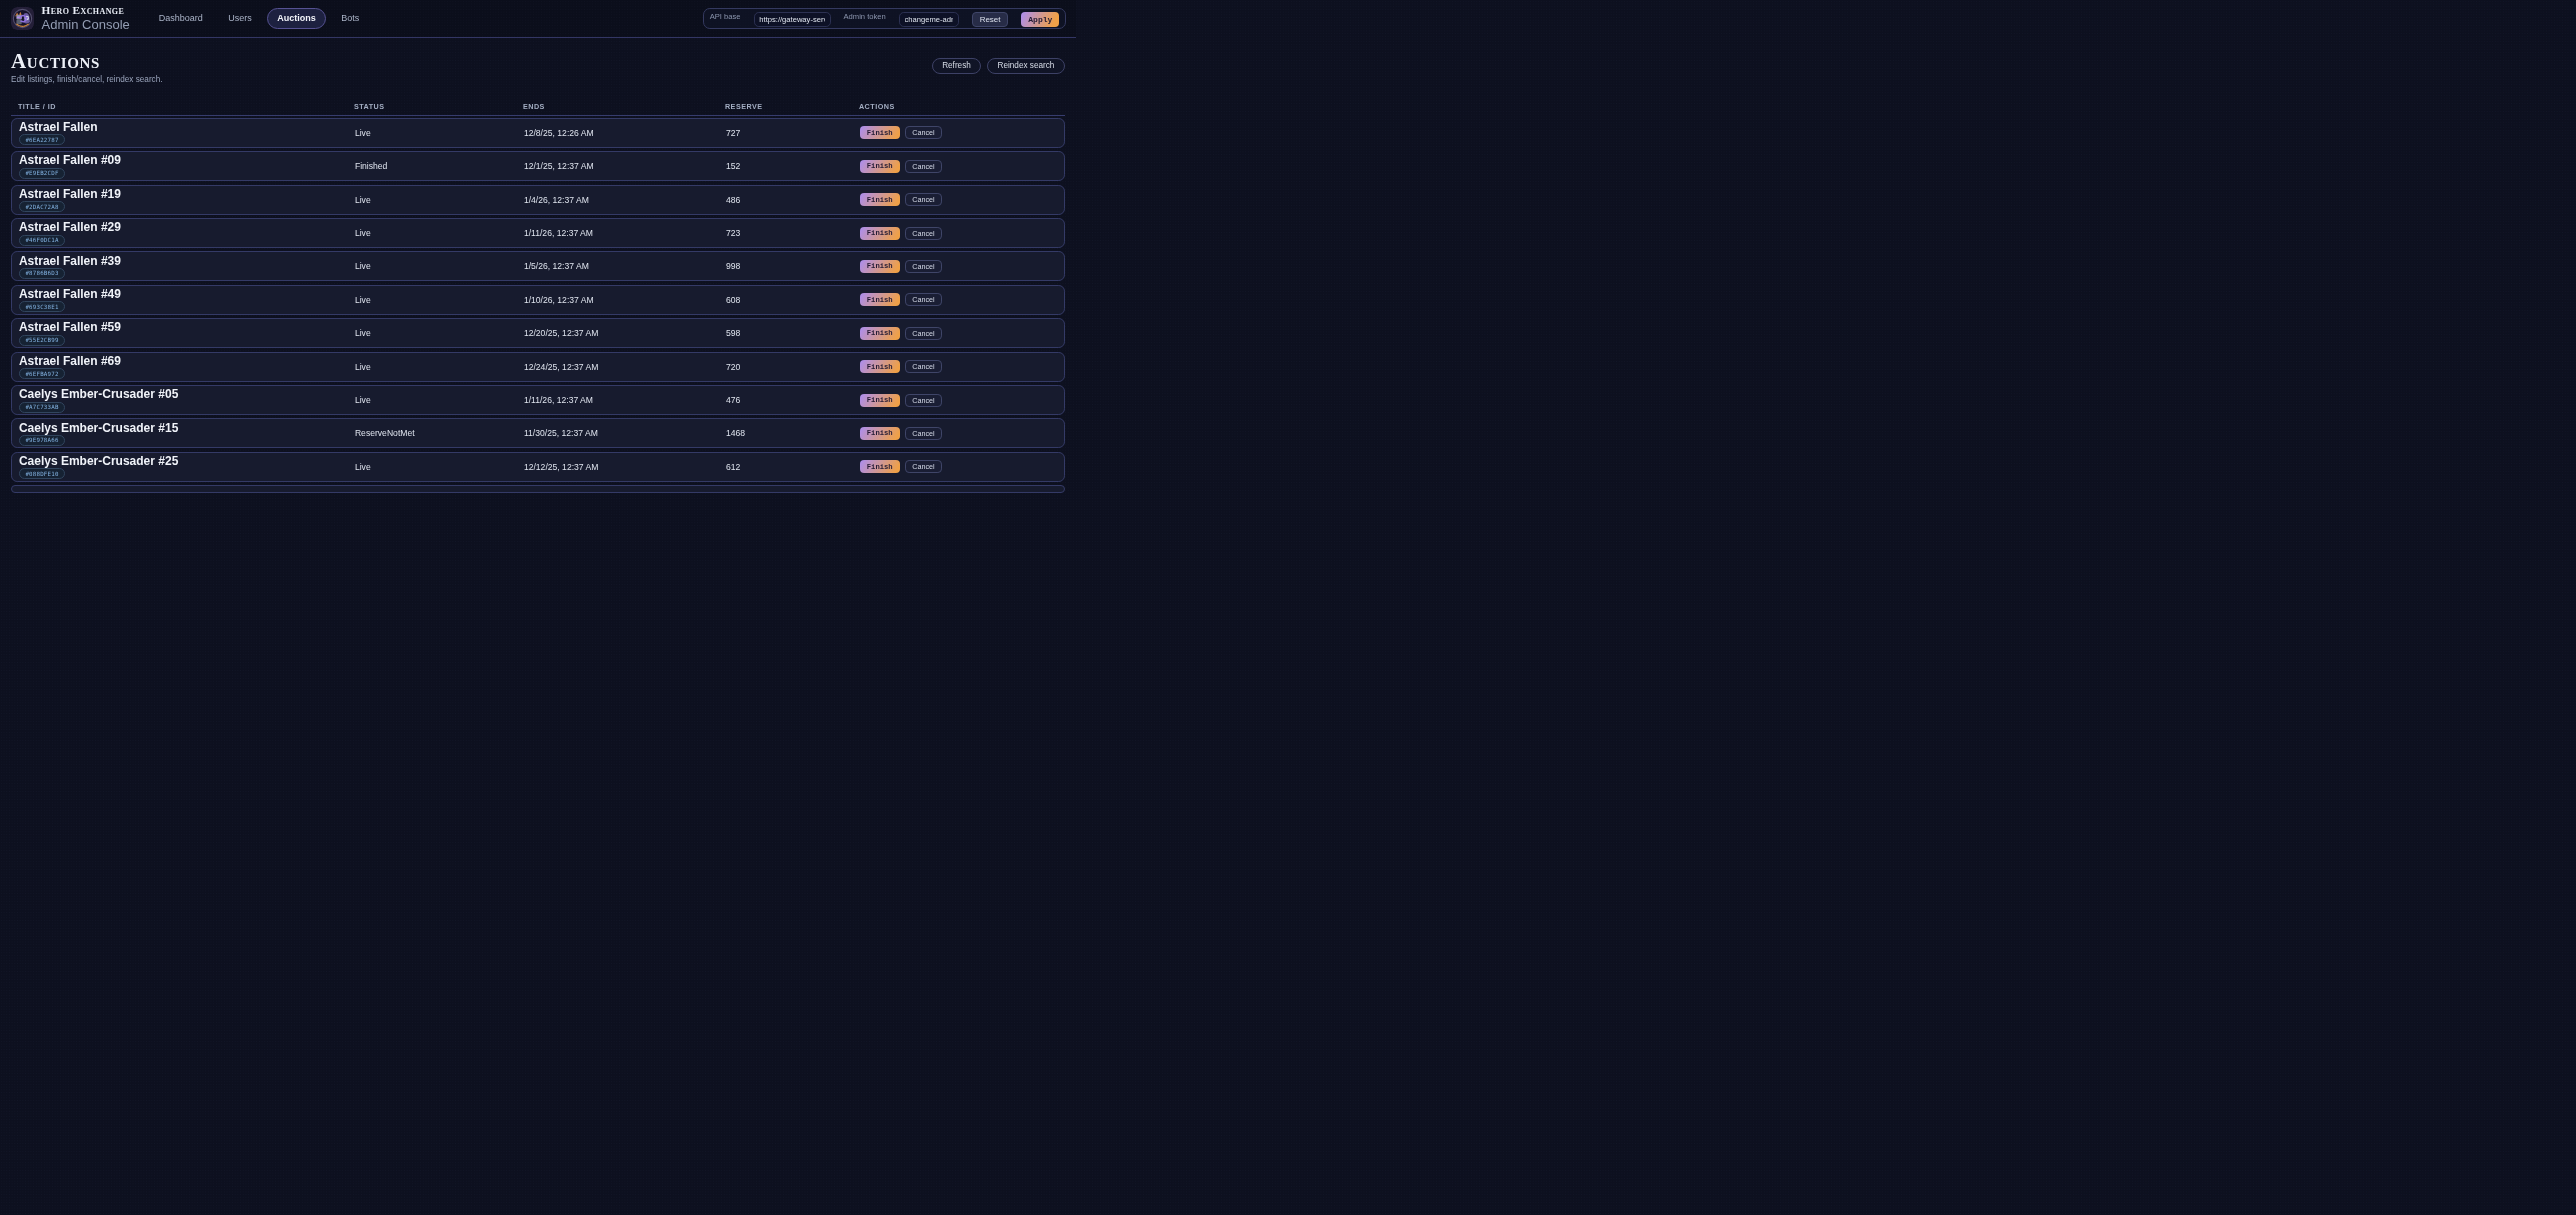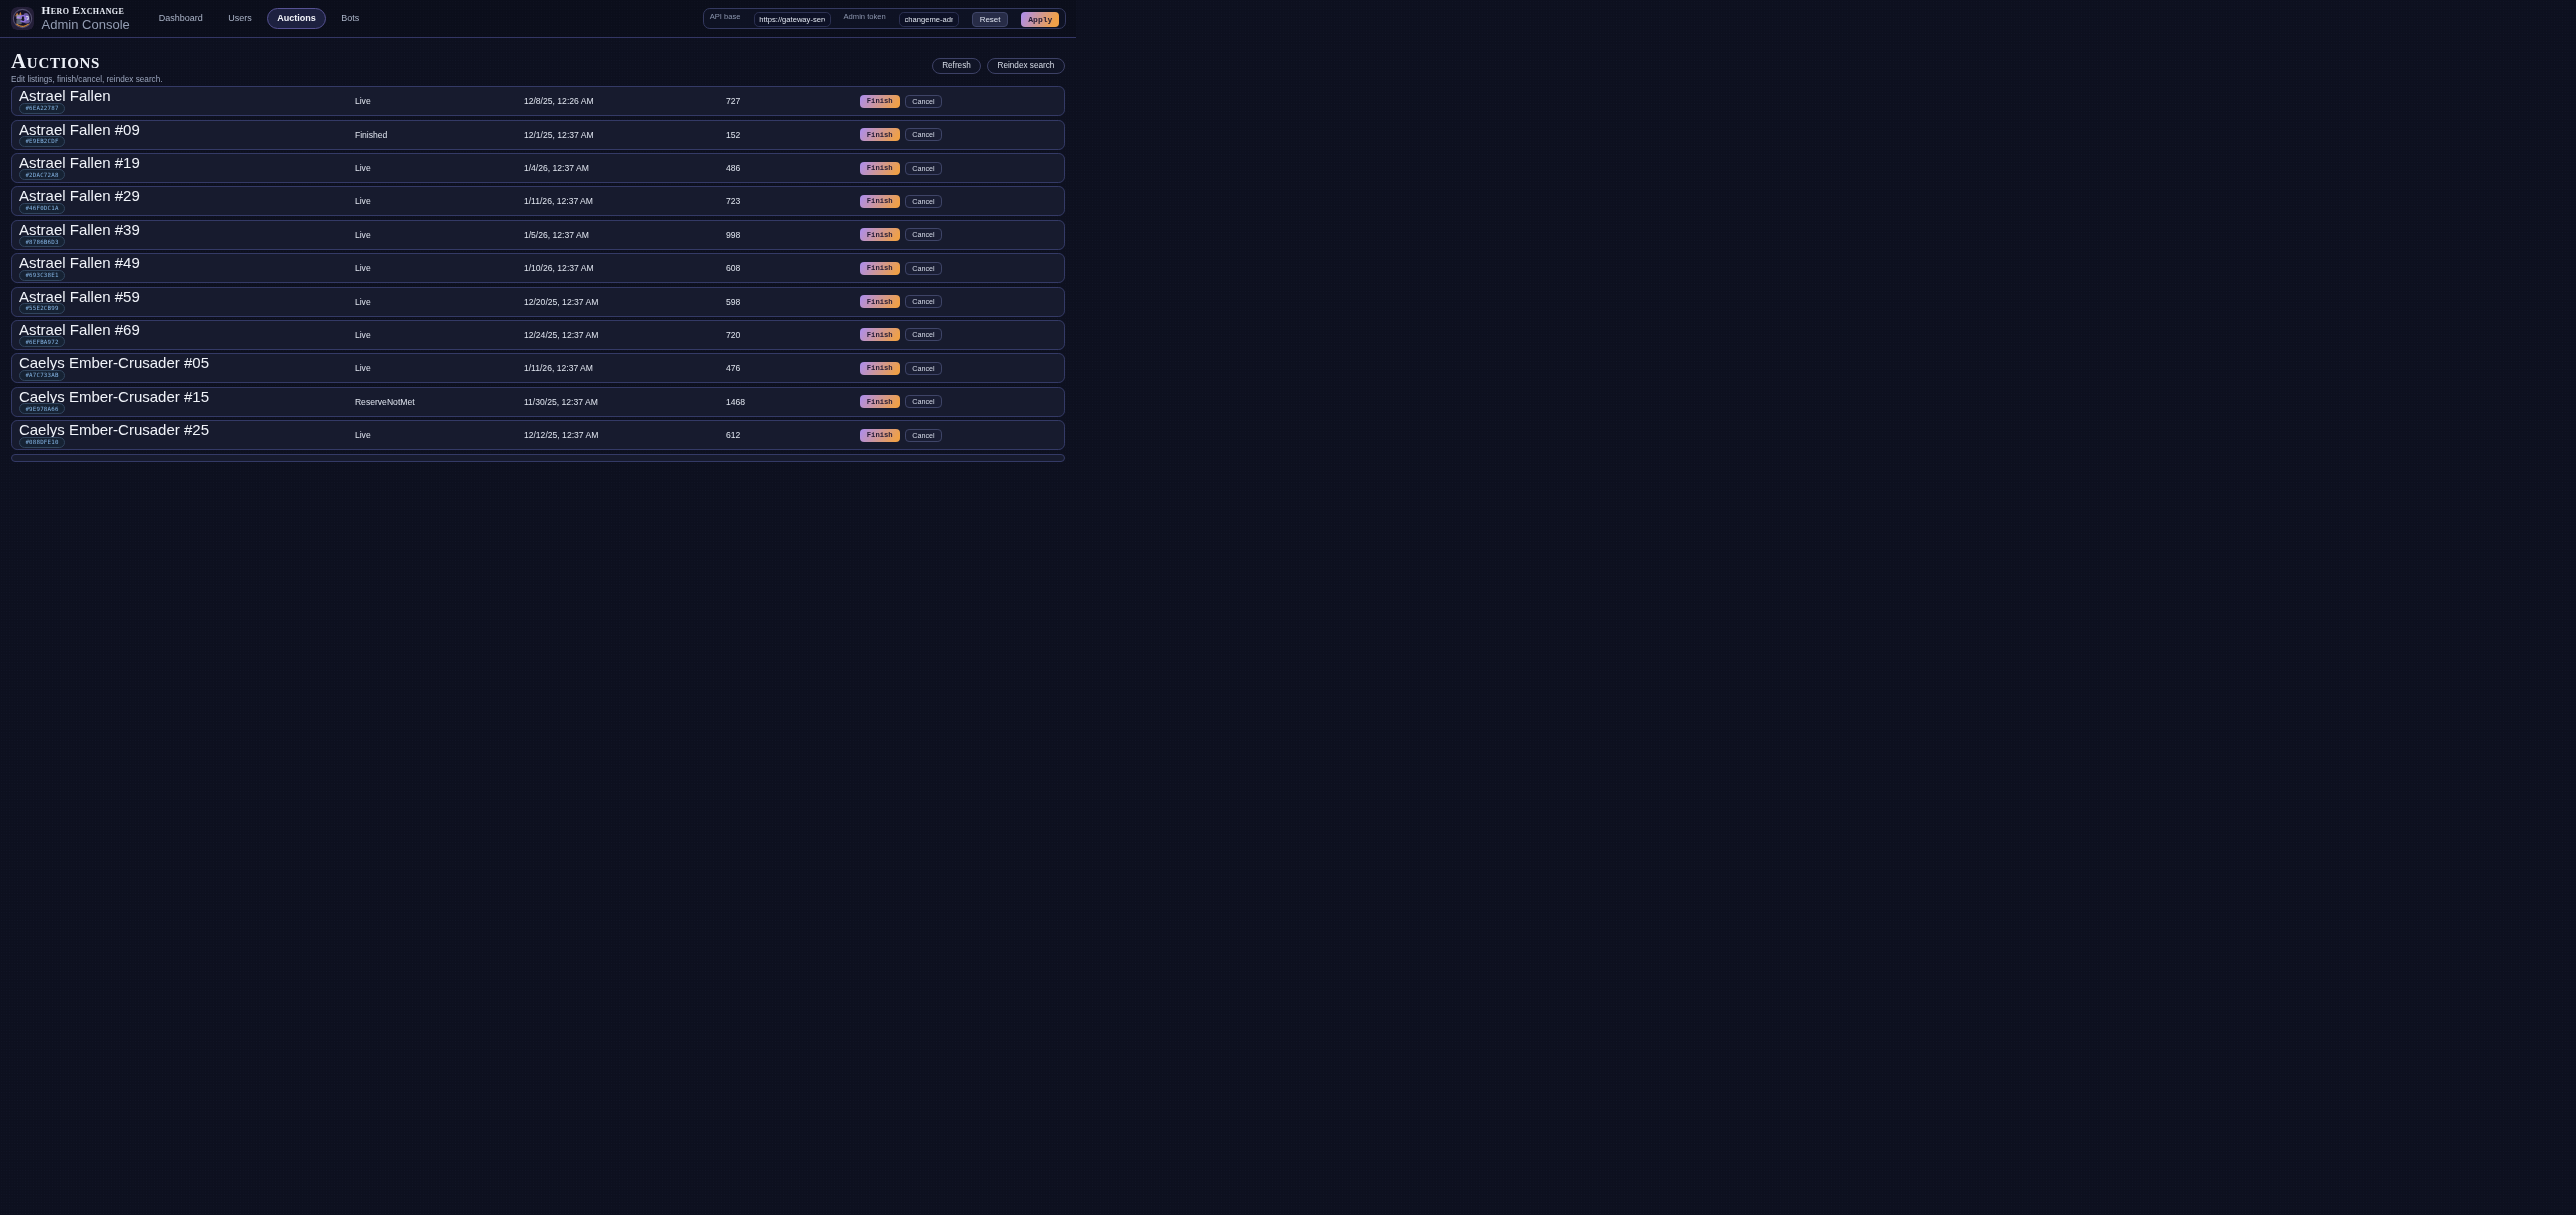--- a/index.html
+++ b/index.html
@@ -116,21 +116,21 @@
   .th{
     font-size:7.2px;font-weight:700;letter-spacing:0.5px;
     color:var(--muted2);white-space:nowrap;
   }
   .rows{margin-top:2.1px}
   .row-card{
     height:30px;border:0.7px solid var(--card-border);border-radius:6.2px;
     background:var(--card-bg);margin-bottom:3.4px;
   }
   .cell-title{align-self:start;padding-top:4.1px}
-  .row-title{font-size:15px;font-weight:400;color:#f0f3f9;line-height:9px;white-space:nowrap}
+  .row-title{font-size:12px;font-weight:700;color:#f0f3f9;line-height:9px;white-space:nowrap}
   .row-badge{
     display:inline-block;margin-top:2.4px;
     font-family:"DejaVu Sans Mono","Liberation Mono",monospace;
     font-size:5.8px;letter-spacing:0.2px;color:var(--badge-text);
     background:var(--badge-bg);border:0.7px solid var(--badge-border);
     border-radius:686px;padding:1.4px 5.5px;line-height:6.2px;
   }
   .cell-text{font-size:8.6px;color:#dfe4ee;white-space:nowrap}
   .cell-actions{display:flex;gap:5.5px;align-items:center}
   .act-finish{
@@ -201,20 +201,27 @@
       <h1 class="page-title">Auctions</h1>
       <div class="page-sub">Edit listings, finish/cancel, reindex search.</div>
     </div>
     <div class="head-actions">
       <button class="pill-btn">Refresh</button>
       <button class="pill-btn">Reindex search</button>
     </div>
   </div>
 
 
+  <div class="thead grid">
+    <div class="th">TITLE / ID</div>
+    <div class="th">STATUS</div>
+    <div class="th">ENDS</div>
+    <div class="th">RESERVE</div>
+    <div class="th">ACTIONS</div>
+  </div>
 
   <div class="rows" id="rows">
   <div class="row-card grid">
     <div class="cell-title">
       <div class="row-title">Astrael Fallen</div>
       <span class="row-badge">#6EA22787</span>
     </div>
     <div class="cell-text">Live</div>
     <div class="cell-text">12/8/25, 12:26 AM</div>
     <div class="cell-text">727</div>

